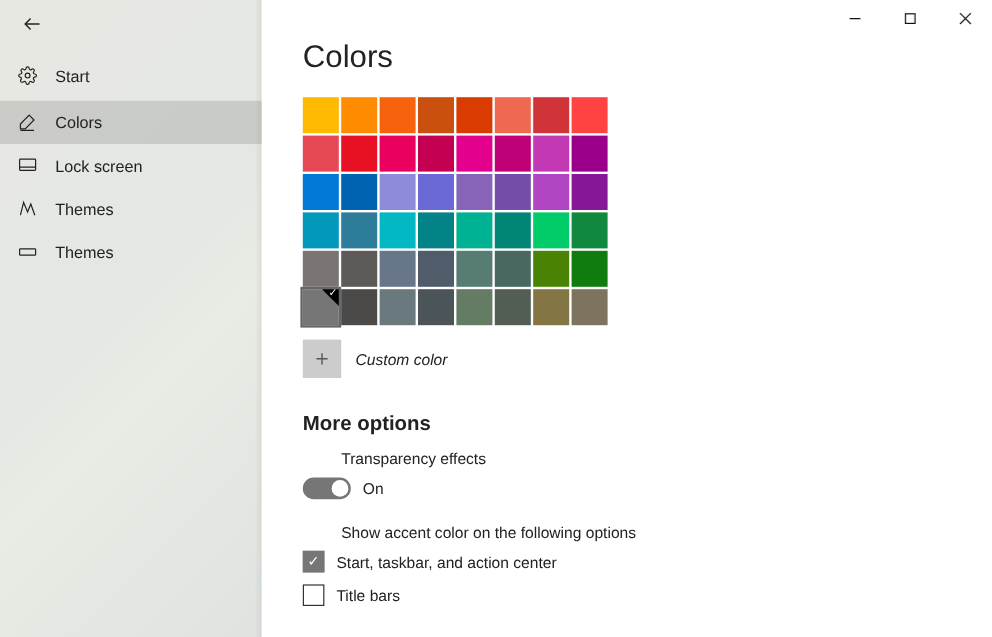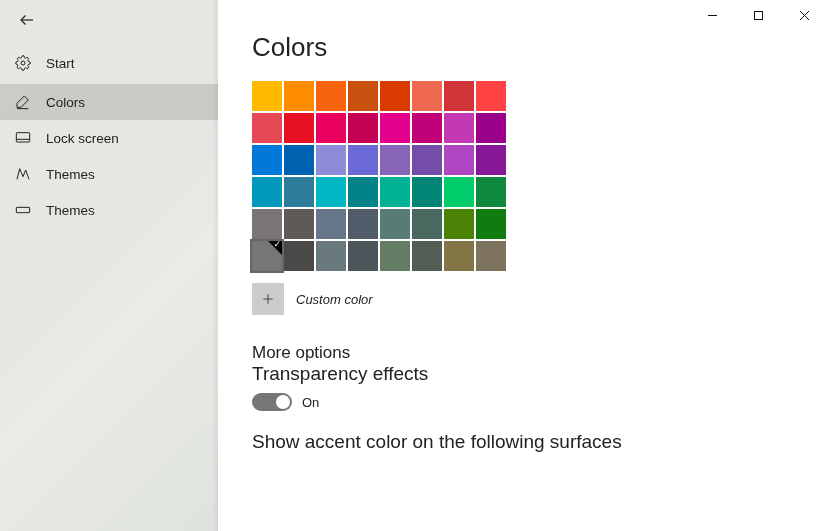--- a/index.html
+++ b/index.html
@@ -30,22 +30,22 @@
   .swatch-grid { display:grid; grid-template-columns:repeat(8,30px); grid-auto-rows:30px; gap:2px; margin-bottom:12px; }
   .swatch { width:30px; height:30px; position:relative; }
   .swatch.selected { outline:2px solid #666; outline-offset:0; }
   .swatch.selected::before { content:""; position:absolute; top:0; right:0; width:0; height:0; border-top:14px solid #000; border-left:14px solid transparent; }
   .swatch.selected::after { content:"✓"; position:absolute; top:-2px; right:1px; font-size:9px; color:#fff; }
   
   .custom-row { display:flex; align-items:center; margin-bottom:28px;font-style:italic; }
   .plus-box { width:32px; height:32px; background:#ccc; display:flex; align-items:center; justify-content:center; color:#555; font-size:18px; margin-right:12px; }
   .custom-label { font-size:13px; color:#222; }
   
-  .subhead { font-size:17px; font-weight:400; color:#222; }
-  .option-label { font-size:19px; color:#222; margin-bottom:8px; }
+  .subhead { font-size:17px; font-weight:700; color:#222; margin-bottom:12px; }
+  .option-label { font-size:13px; color:#222; margin-bottom:8px;margin-left:32px; }
   .toggle-row { display:flex; align-items:center; margin-bottom:20px; }
   .toggle { width:40px; height:18px; border-radius:9px; background:#767676; position:relative; margin-right:10px; }
   .toggle .knob { position:absolute; top:2px; right:2px; width:14px; height:14px; border-radius:50%; background:#fff; }
   .toggle-state { font-size:13px; color:#222; }
   .check-row { display:flex; align-items:center; margin-bottom:10px; }
   .checkbox { width:18px; height:18px; border:1.5px solid #333; display:flex; align-items:center; justify-content:center; margin-right:10px; }
   .checkbox.checked { background:#767676; border-color:#767676; }
   .checkbox.checked::after { content:"✓"; color:#fff; font-size:12px; }
   .check-label { font-size:13px; color:#222; }
   .gap { height:20px; }
@@ -200,19 +200,29 @@
     <div class="subhead">More options</div>
 
     <div class="option-label">Transparency effects</div>
     <div class="toggle-row">
       <div class="toggle">
           <div class="knob"></div>
         </div>
       <span class="toggle-state">On</span>
     </div>
 
-    <div class="option-label">Show accent color on the following surfaces</div>
+    <div class="option-label">Show accent color on the following options</div>
+    <div id="accent-options">
+        <div class="check-row">
+          <div class="checkbox checked"></div>
+          <span class="check-label">Start, taskbar, and action center</span>
+        </div>
+        <div class="check-row">
+          <div class="checkbox"></div>
+          <span class="check-label">Title bars</span>
+        </div>
+      </div>
 
     <div class="gap"></div>
 
   </div>
 
 </div>
 
 </body></html>

